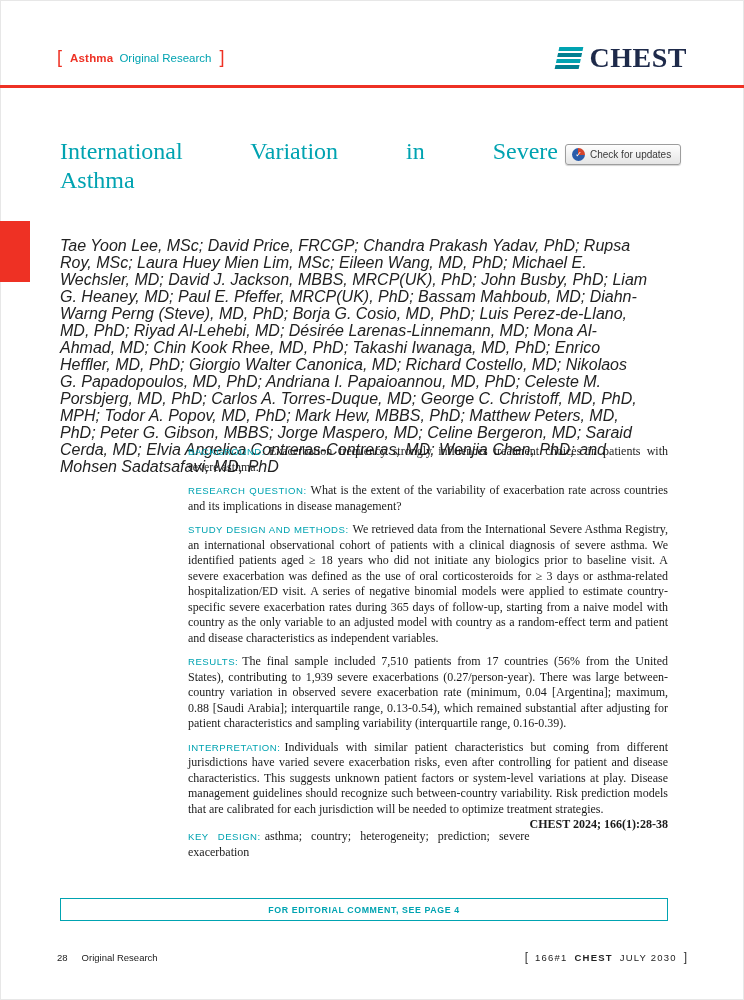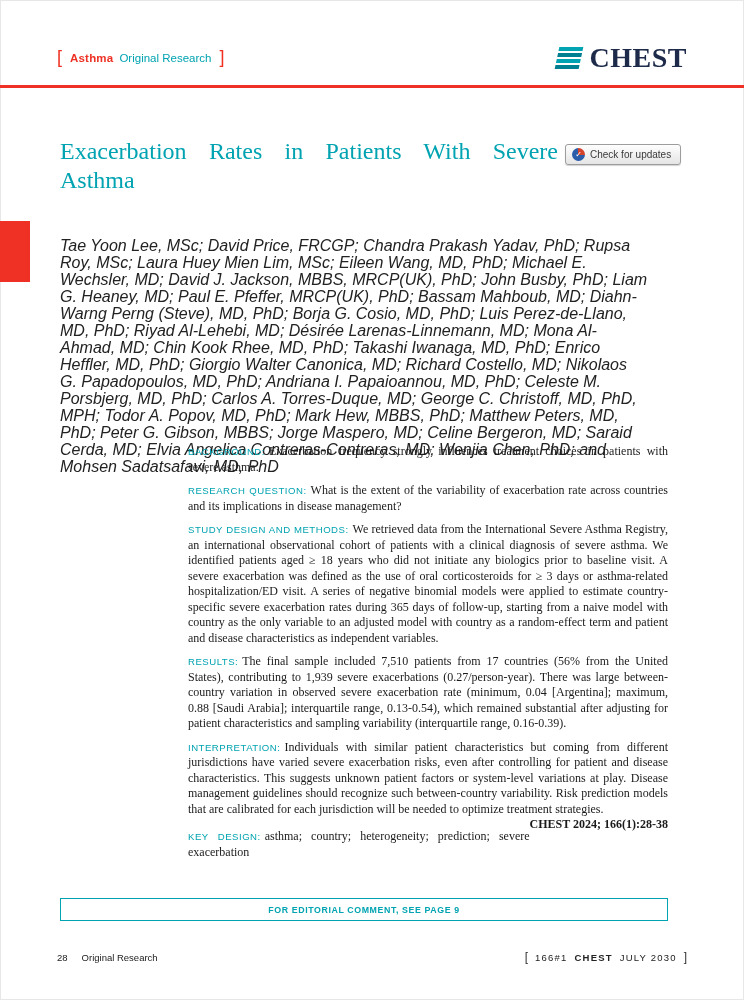--- a/index.html
+++ b/index.html
@@ -93,21 +93,21 @@
         <span class="bar alt"></span>
       </span>
       <span class="wordmark">CHEST</span>
     </div>
   </header>
 
   <div class="top-rule"></div>
   <div class="red-tab"></div>
 
   <h1 class="title">
-    <span class="title-line j">Exacerbation Rates in Patients With Severe</span>
+    <span class="title-line j">International Variation in Severe</span>
     <span class="title-line">Asthma</span>
   </h1>
 
   <div class="check-badge">
     <span class="cm-icon"></span>
     <span class="cm-text">Check for updates</span>
   </div>
 
   <p class="authors">Tae Yoon Lee, MSc; David Price, FRCGP; Chandra Prakash Yadav, PhD; Rupsa Roy, MSc; Laura Huey Mien Lim, MSc; Eileen Wang, MD, PhD; Michael E. Wechsler, MD; David J. Jackson, MBBS, MRCP(UK), PhD; John Busby, PhD; Liam G. Heaney, MD; Paul E. Pfeffer, MRCP(UK), PhD; Bassam Mahboub, MD; Diahn-Warng Perng (Steve), MD, PhD; Borja G. Cosio, MD, PhD; Luis Perez-de-Llano, MD, PhD; Riyad Al-Lehebi, MD; Désirée Larenas-Linnemann, MD; Mona Al-Ahmad, MD; Chin Kook Rhee, MD, PhD; Takashi Iwanaga, MD, PhD; Enrico Heffler, MD, PhD; Giorgio Walter Canonica, MD; Richard Costello, MD; Nikolaos G. Papadopoulos, MD, PhD; Andriana I. Papaioannou, MD, PhD; Celeste M. Porsbjerg, MD, PhD; Carlos A. Torres-Duque, MD; George C. Christoff, MD, PhD, MPH; Todor A. Popov, MD, PhD; Mark Hew, MBBS, PhD; Matthew Peters, MD, PhD; Peter G. Gibson, MBBS; Jorge Maspero, MD; Celine Bergeron, MD; Saraid Cerda, MD; Elvia Angelica Contreras-Contreras, MD; Wenjia Chen, PhD; and Mohsen Sadatsafavi, MD, PhD</p>
 
@@ -127,21 +127,21 @@
     <p class="abs-para">
       <span class="abs-label">INTERPRETATION:</span><span>Individuals with similar patient characteristics but coming from different jurisdictions have varied severe exacerbation risks, even after controlling for patient and disease characteristics. This suggests unknown patient factors or system-level variations at play. Disease management guidelines should recognize such between-country variability. Risk prediction models that are calibrated for each jurisdiction will be needed to optimize treatment strategies.</span>
       <span class="citation">CHEST 2024; 166(1):28-38</span>
     </p>
     <p class="abs-para keywords">
       <span class="abs-label">KEY DESIGN:</span><span>asthma; country; heterogeneity; prediction; severe exacerbation</span>
     </p>
   </section>
 
   <div class="editorial-box">
-    <span>FOR EDITORIAL COMMENT, SEE PAGE 9</span>
+    <span>FOR EDITORIAL COMMENT, SEE PAGE 4</span>
   </div>
 
   <footer class="footer">
     <div class="footer-left">
       <span class="pageno">28</span>
       <span class="fsection">Original Research</span>
     </div>
     <div class="footer-right">
       <span class="fbracket">[</span>
       <span class="fissue">166#1</span>

